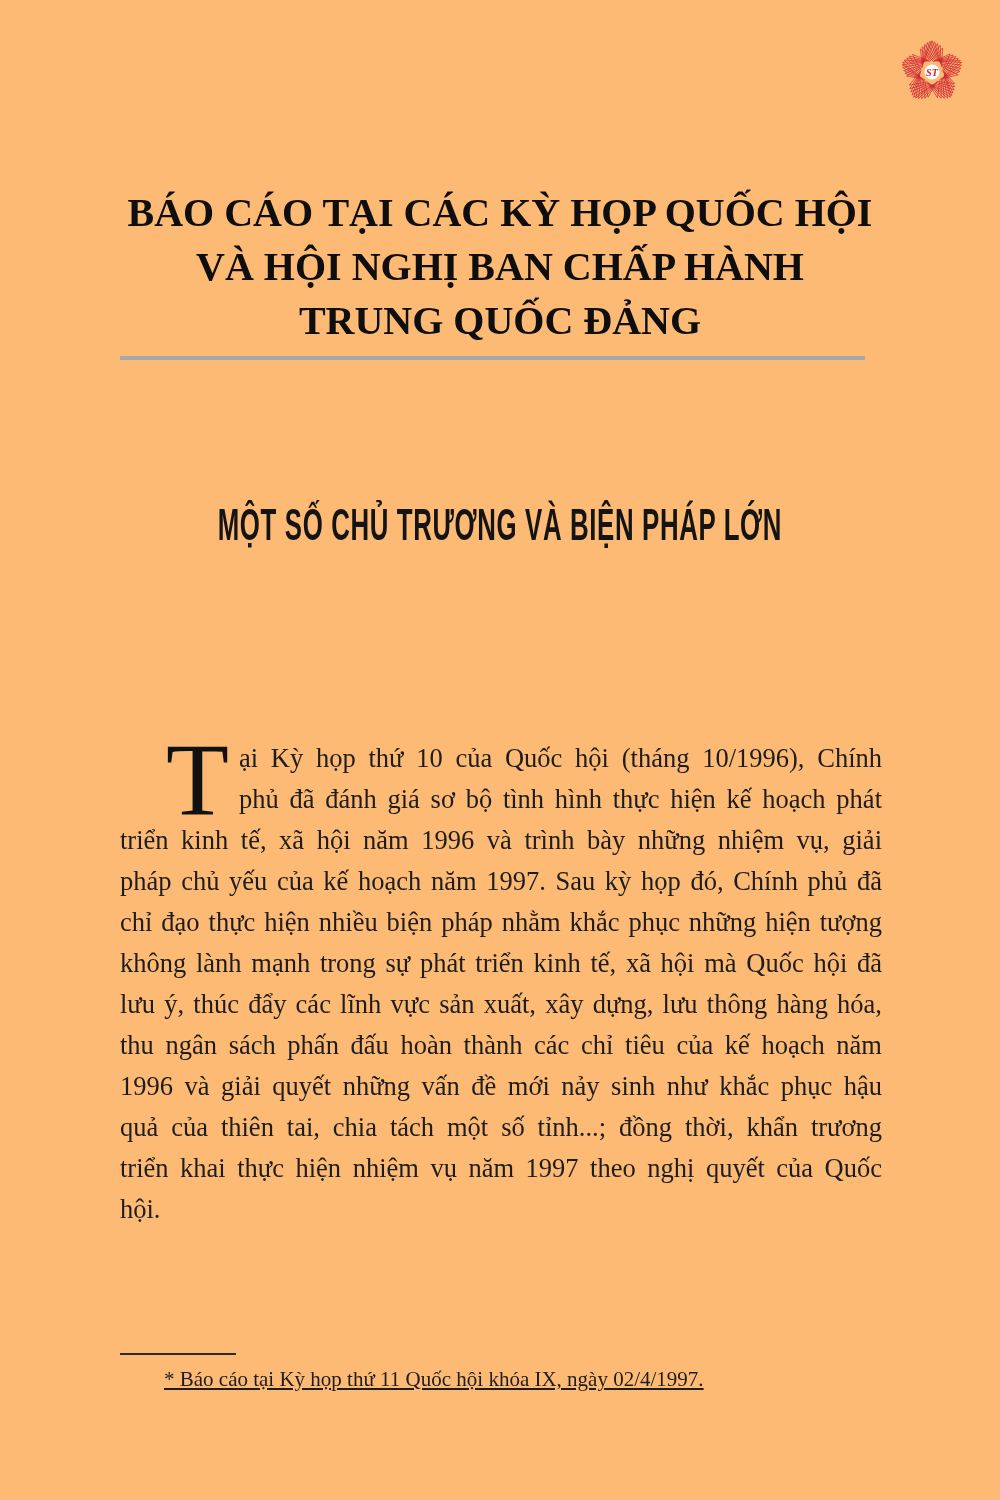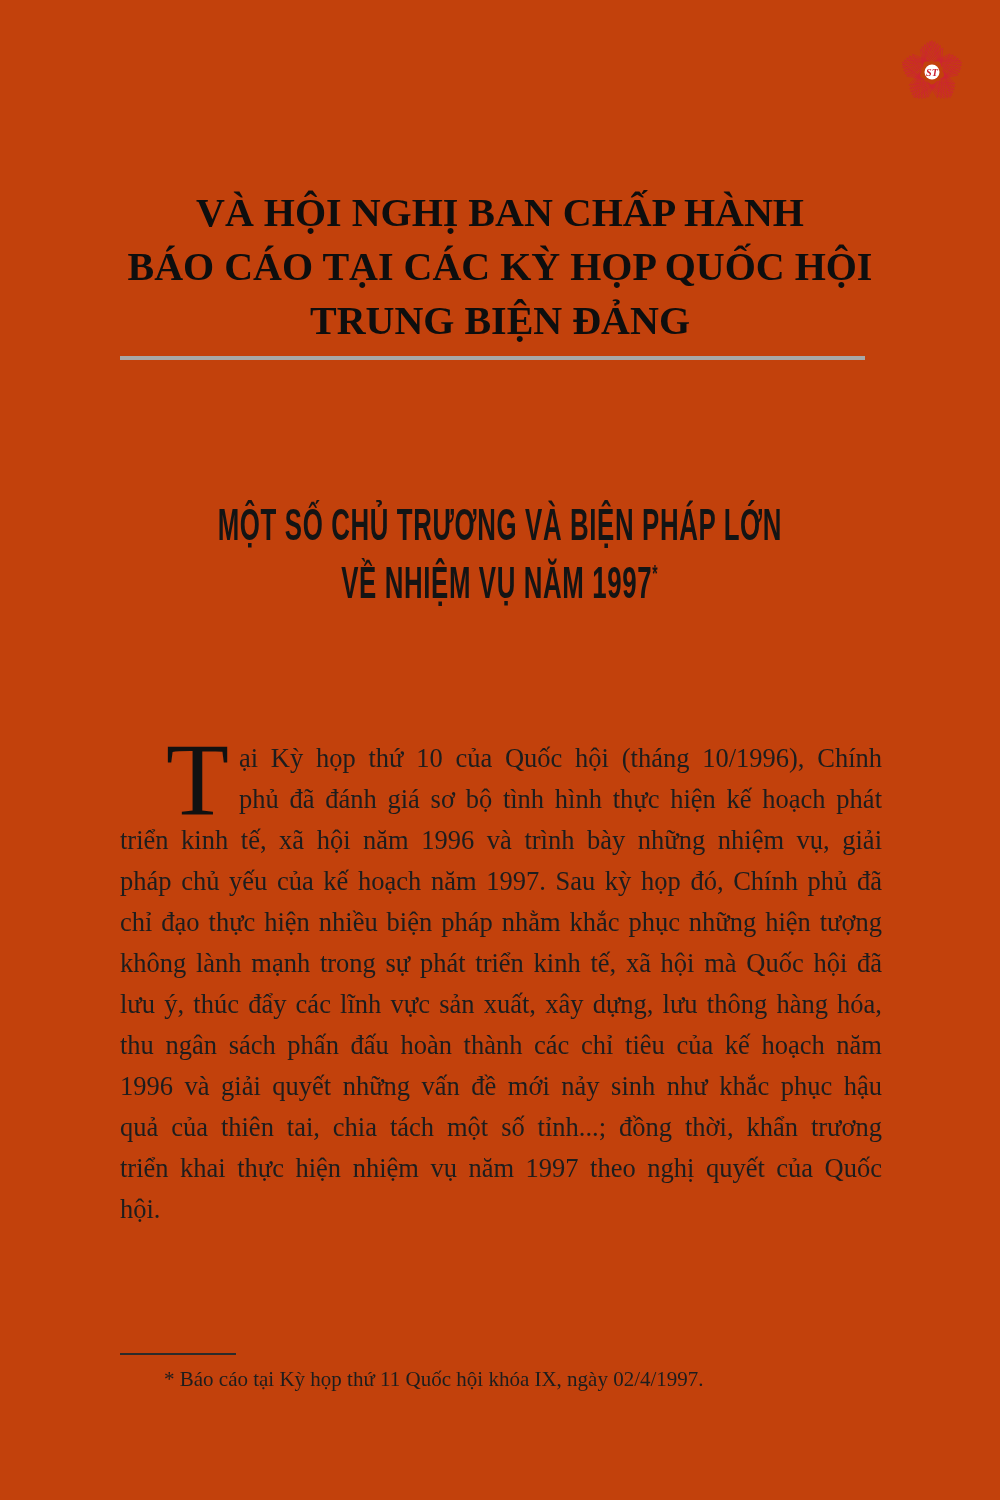--- a/index.html
+++ b/index.html
@@ -1,21 +1,21 @@
 <!DOCTYPE html>
 <html><head>
 <meta charset="utf-8">
 <style>
   * { margin: 0; padding: 0; box-sizing: border-box; }
   html, body { background: #ffffff; }
   .page {
     position: relative;
     width: 1000px;
     height: 1500px;
-    background: #c2410c;
+    background: #fdba74;
     overflow: hidden;
     font-family: "Liberation Serif", "DejaVu Serif", serif;
     color: #1d1d1d;
   }
 
   
   .logo {
     position: absolute;
     top: 38px;
     left: 898px;
@@ -112,20 +112,21 @@
     height: 2px;
     background: #2b2b2b;
     margin-bottom: 9px;
   }
   .footnote-text {
     font-size: 21px;
     line-height: 30px;
     padding-left: 44px;
     color: #1d1d1d;
     text-align: left;
+    text-decoration: underline;
   }
 </style>
 </head>
 <body>
 
 <div class="page">
 
   <div class="logo">
     <svg viewBox="0 0 100 100" xmlns="http://www.w3.org/2000/svg">
       <g stroke="#cd2433" stroke-width="1.1" fill="none">
@@ -139,33 +140,30 @@
         <path d="M50,4 L61.2,34.6 L93.7,35.8 L68.1,55.9 L77,87.2 L50,69 L23,87.2 L31.9,55.9 L6.3,35.8 L38.8,34.6 Z" transform="rotate(11 50 50) scale(0.93) translate(3.8 3.8)"></path>
         <path d="M50,4 L61.2,34.6 L93.7,35.8 L68.1,55.9 L77,87.2 L50,69 L23,87.2 L31.9,55.9 L6.3,35.8 L38.8,34.6 Z" transform="rotate(17 50 50) scale(0.89) translate(6.2 6.2)"></path>
         <path d="M50,4 L61.2,34.6 L93.7,35.8 L68.1,55.9 L77,87.2 L50,69 L23,87.2 L31.9,55.9 L6.3,35.8 L38.8,34.6 Z" transform="rotate(24 50 50) scale(0.84) translate(9.5 9.5)"></path>
       </g>
       <circle cx="50" cy="50" r="11" fill="#ffffff"></circle>
       <text x="50" y="56" text-anchor="middle" font-size="15" font-weight="bold" font-style="italic" font-family="Liberation Serif, serif" fill="#cd2433">ST</text>
     </svg>
   </div>
 
   <div class="title-block">
+    <div>BÁO CÁO TẠI CÁC KỲ HỌP QUỐC HỘI</div>
     <div>VÀ HỘI NGHỊ BAN CHẤP HÀNH</div>
-    <div>BÁO CÁO TẠI CÁC KỲ HỌP QUỐC HỘI</div>
-    <div>TRUNG BIỆN ĐẢNG</div>
+    <div>TRUNG QUỐC ĐẢNG</div>
   </div>
 
   <div class="title-rule"></div>
 
   <div class="subtitle-block">
     <div class="subtitle-line">
       <span class="stretch">MỘT SỐ CHỦ TRƯƠNG VÀ BIỆN PHÁP LỚN</span>
-    </div>
-    <div class="subtitle-line">
-      <span class="stretch"><span>VỀ NHIỆM VỤ NĂM 1997</span><sup>*</sup></span>
     </div>
   </div>
 
   <div class="body-block">
     <p class="para-1"><span class="dropcap">T</span><span>ại Kỳ họp thứ 10 của Quốc hội (tháng 10/1996), Chính phủ đã đánh giá sơ bộ tình hình thực hiện kế hoạch phát triển kinh tế, xã hội năm 1996 và trình bày những nhiệm vụ, giải pháp chủ yếu của kế hoạch năm 1997. Sau kỳ họp đó, Chính phủ đã chỉ đạo thực hiện nhiều biện pháp nhằm khắc phục những hiện tượng không lành mạnh trong sự phát triển kinh tế, xã hội mà Quốc hội đã lưu ý, thúc đẩy các lĩnh vực sản xuất, xây dựng, lưu thông hàng hóa, thu ngân sách phấn đấu hoàn thành các chỉ tiêu của kế hoạch năm 1996 và giải quyết những vấn đề mới nảy sinh như khắc phục hậu quả của thiên tai, chia tách một số tỉnh...; đồng thời, khẩn trương triển khai thực hiện nhiệm vụ năm 1997 theo nghị quyết của Quốc hội.</span></p>
   </div>
 
   <div class="footnote-block">
     <div class="footnote-rule"></div>
     <p class="footnote-text">* Báo cáo tại Kỳ họp thứ 11 Quốc hội khóa IX, ngày 02/4/1997.</p>

